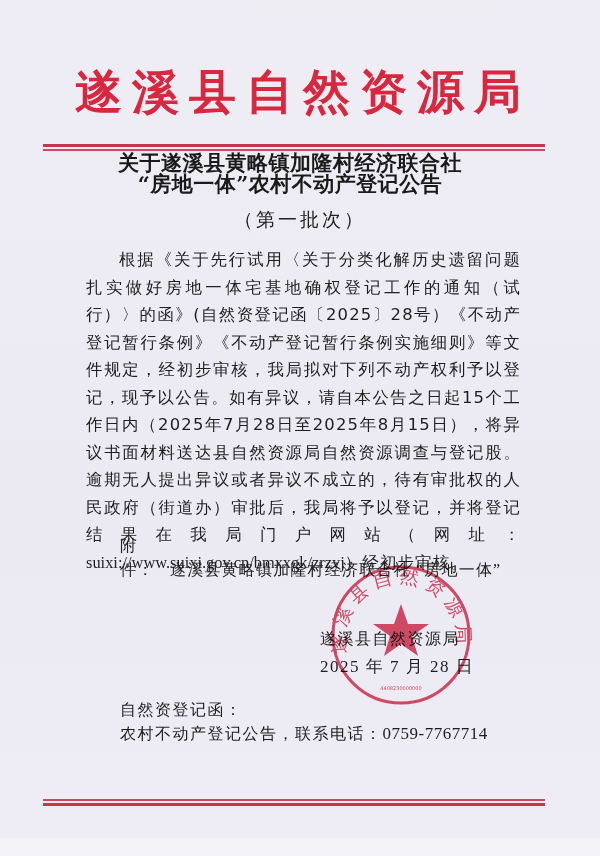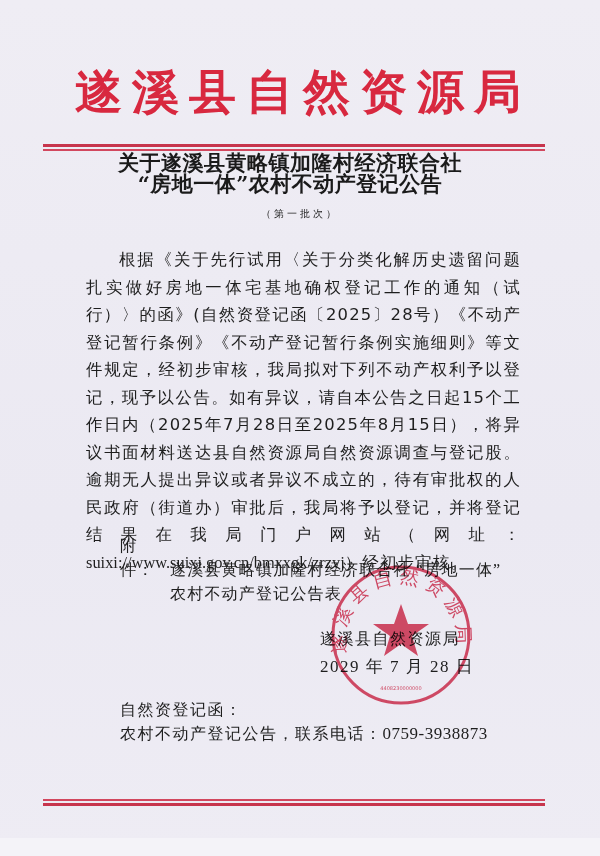--- a/index.html
+++ b/index.html
@@ -74,21 +74,21 @@
       letter-spacing: 0.5px;
     }
     .title-1 { top: 150px; }
     .title-2 { top: 171px; text-align: center; }
     .subtitle {
       position: absolute;
       left: 0; top: 207px;
       width: 600px;
       text-align: center;
       font-family: "DejaVu Serif", serif;
-      font-size: 10px;
+      font-size: 19px;
       color: #222;
       letter-spacing: 3px;
     }
 
     .body-text {
       position: absolute;
       left: 86px;
       top: 246px;
       width: 435px;
       font-family: "DejaVu Sans", sans-serif;
@@ -184,44 +184,43 @@
   <div class="subtitle">（第一批次）</div>
 
   <div class="body-text">
     <span>根据《关于先行试用〈关于分类化解历史遗留问题扎实做好房地一体宅基地确权登记工作的通知（试行）〉的函》(自然资登记函〔2025〕28号）《不动产登记暂行条例》《不动产登记暂行条例实施细则》等文件规定，经初步审核，我局拟对下列不动产权利予以登记，现予以公告。如有异议，请自本公告之日起15个工作日内（2025年7月28日至2025年8月15日），将异议书面材料送达县自然资源局自然资源调查与登记股。逾期无人提出异议或者异议不成立的，待有审批权的人民政府（街道办）审批后，我局将予以登记，并将登记结果在我局门户网站（网址：</span><span class="url-line">suixi://www.suixi.gov.cn/bmxxgk/zrzyj</span><span>）经初步审核。</span>
   </div>
 
   <div class="attachment">
     <div>
       <span class="label">附件：</span><span>遂溪县黄略镇加隆村经济联合社 “房地一体”</span>
     </div>
-    <div class="line2">农村不动产登记公告表</div>
   </div>
 
   <div class="signature">
     <div style="padding-left: 0px;">遂溪县自然资源局</div>
-    <div class="date">2029 年 7 月 28 日</div>
+    <div class="date">2025 年 7 月 28 日</div>
   </div>
 
   <svg class="seal" viewBox="0 0 146 146" xmlns="http://www.w3.org/2000/svg">
     <defs>
       <path id="sealArc" d="M 20 95 A 56 56 0 1 1 126 95" fill="none"></path>
     </defs>
     <circle cx="73" cy="73" r="68" fill="none" stroke="#d9304f" stroke-width="3"></circle>
     <text font-family="DejaVu Serif, serif" font-size="19" fill="#d9304f" letter-spacing="6">
       <textPath href="#sealArc" startOffset="2%">遂溪县自然资源局</textPath>
     </text>
     <polygon points="73,42 80,62 101,62 84,74 90,94 73,82 56,94 62,74 45,62 66,62" fill="#d9304f"></polygon>
     <text x="73" y="128" text-anchor="middle" font-family="DejaVu Sans, sans-serif" font-size="5" fill="#d9304f">4408230000000</text>
   </svg>
 
   <div class="contact">
     <div>自然资登记函：</div>
     <div>
-      <span>农村不动产登记公告，联系电话：</span><span class="phone">0759-3938873</span>
+      <span>农村不动产登记公告，联系电话：</span><span class="phone">0759-7767714</span>
     </div>
   </div>
 
   <div class="red-rule rule-bottom">
     <div class="thin"></div>
     <div class="gap"></div>
     <div class="thick"></div>
   </div>
 
   <div class="page-bottom-strip"></div>

